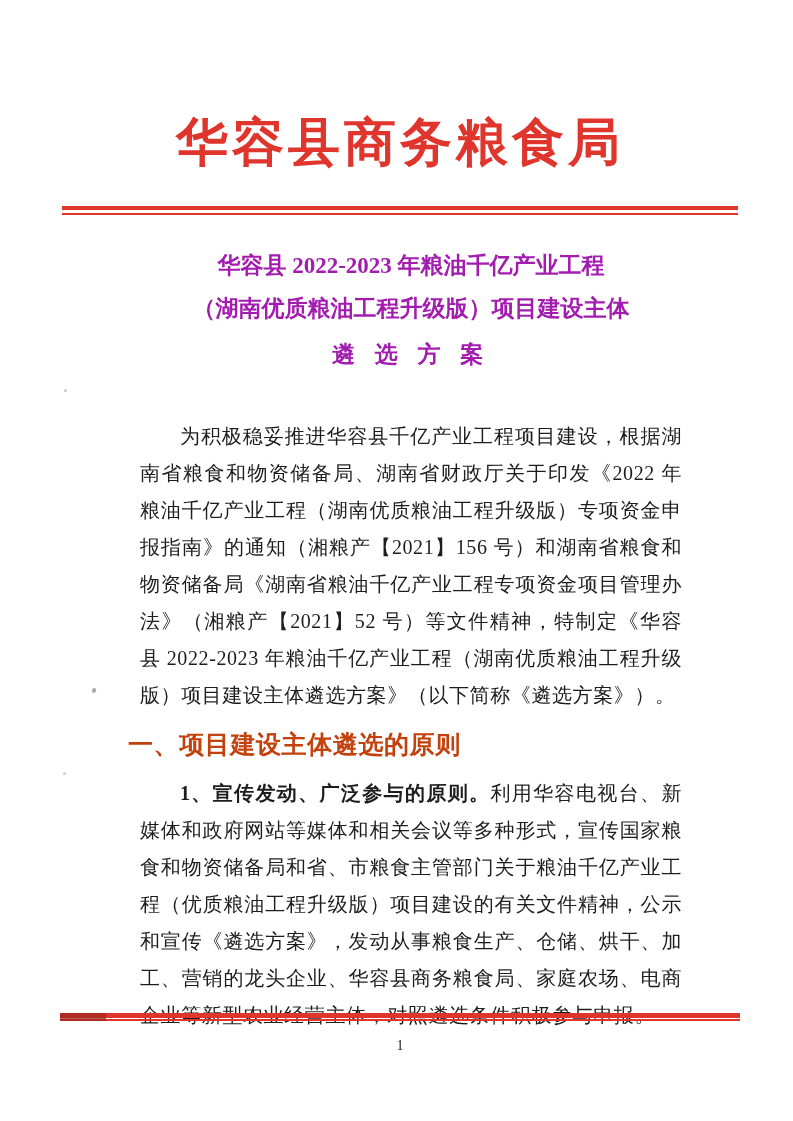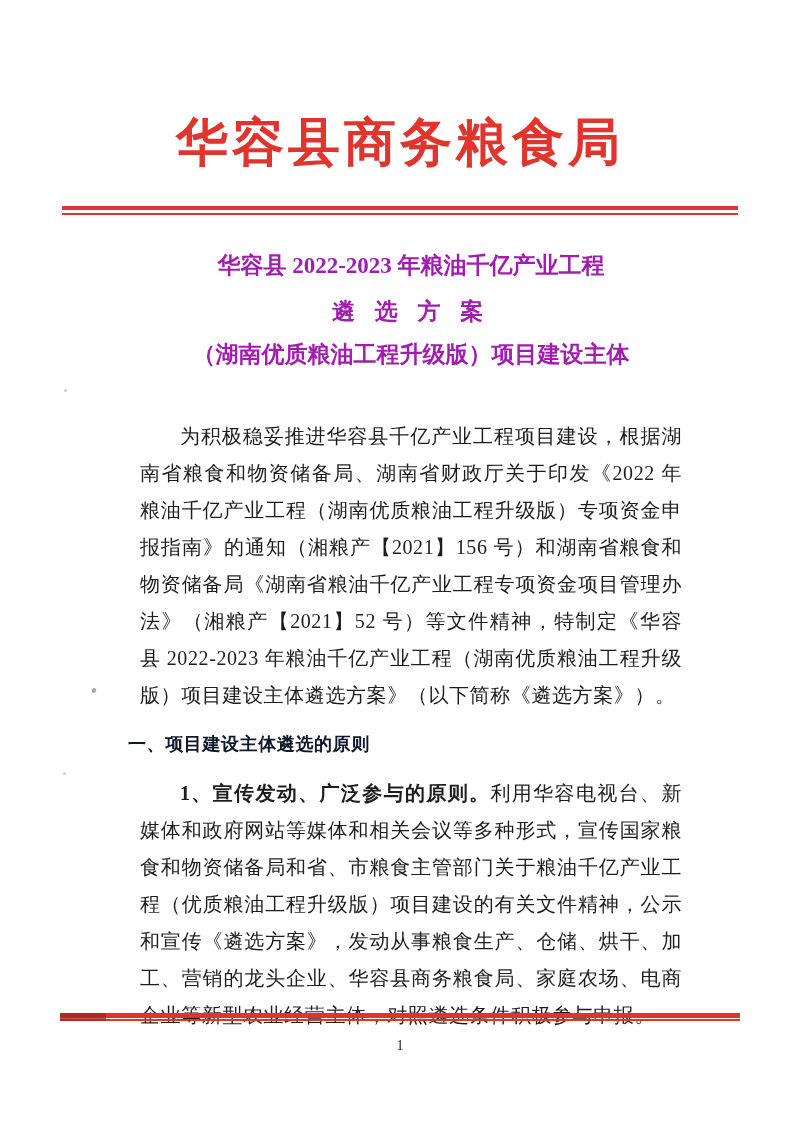--- a/index.html
+++ b/index.html
@@ -31,22 +31,22 @@
   .doc-title .t-line{line-height:43px;}
   .doc-title .t-line3{letter-spacing:7px;margin-top:3px;}
   
   .body-block{
     position:absolute;top:406px;left:128px;width:566px;
     font-size:20px;line-height:37px;letter-spacing:0.6px;
     text-align:justify;color:#1d1d1d;
   }
   .para{margin:12px;text-indent:2em;}
   .sec-heading{
-    margin:10px 0 12px 0;font-weight:bold;font-size:18px;
-    text-indent:0;color:#0f172a;
+    margin:10px 0 12px 0;font-weight:bold;font-size:25px;
+    text-indent:0;color:#c2410c;
   }
   .lead-bold{font-weight:bold;}
   
   .rule-bottom{position:absolute;left:60px;width:680px;top:1013px;}
   .rule-bottom .thick{height:5px;background:var(--accent);}
   .rule-bottom .gap{height:1px;}
   .rule-bottom .thin{height:2px;background:var(--accent);}
   .rule-bottom .smudge{
     position:absolute;left:0;top:0;width:46px;height:8px;
     background:#a3281f;opacity:.75;
@@ -69,22 +69,22 @@
   <div class="letterhead">华容县商务粮食局</div>
 
   <div class="rule-top">
     <div class="thick"></div>
     <div class="gap"></div>
     <div class="thin"></div>
   </div>
 
   <div class="doc-title">
     <div class="t-line">华容县 2022-2023 年粮油千亿产业工程</div>
+    <div class="t-line">（湖南优质粮油工程升级版）项目建设主体</div>
     <div class="t-line t-line3">遴 选 方 案</div>
-    <div class="t-line">（湖南优质粮油工程升级版）项目建设主体</div>
   </div>
 
   <div class="body-block">
     <p class="para">为积极稳妥推进华容县千亿产业工程项目建设，根据湖南省粮食和物资储备局、湖南省财政厅关于印发《2022 年粮油千亿产业工程（湖南优质粮油工程升级版）专项资金申报指南》的通知（湘粮产【2021】156 号）和湖南省粮食和物资储备局《湖南省粮油千亿产业工程专项资金项目管理办法》（湘粮产【2021】52 号）等文件精神，特制定《华容县 2022-2023 年粮油千亿产业工程（湖南优质粮油工程升级版）项目建设主体遴选方案》（以下简称《遴选方案》）。</p>
     <p class="para sec-heading">一、项目建设主体遴选的原则</p>
     <p class="para"><span class="lead-bold">1、宣传发动、广泛参与的原则。</span><span>利用华容电视台、新媒体和政府网站等媒体和相关会议等多种形式，宣传国家粮食和物资储备局和省、市粮食主管部门关于粮油千亿产业工程（优质粮油工程升级版）项目建设的有关文件精神，公示和宣传《遴选方案》，发动从事粮食生产、仓储、烘干、加工、营销的龙头企业、华容县商务粮食局、家庭农场、电商企业等新型农业经营主体，对照遴选条件积极参与申报。</span></p>
   </div>
 
   <div class="rule-bottom">
     <div class="thick"></div>

